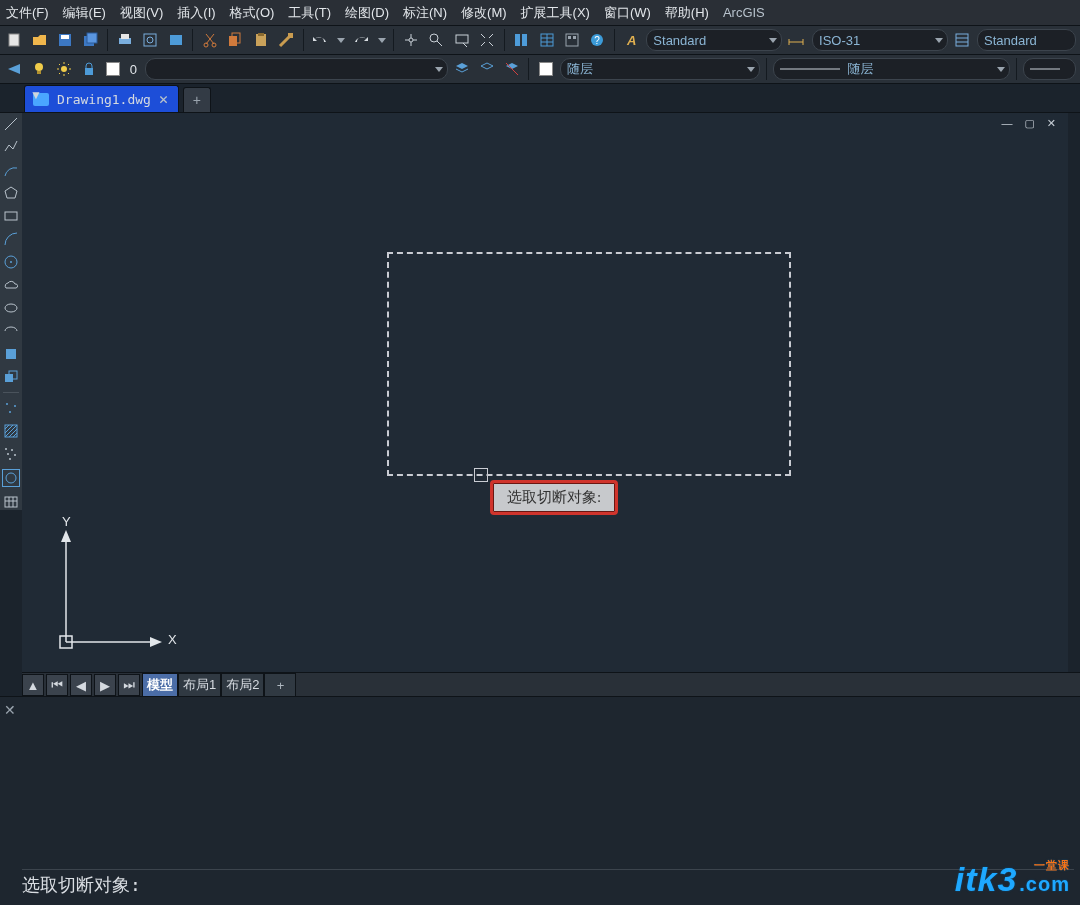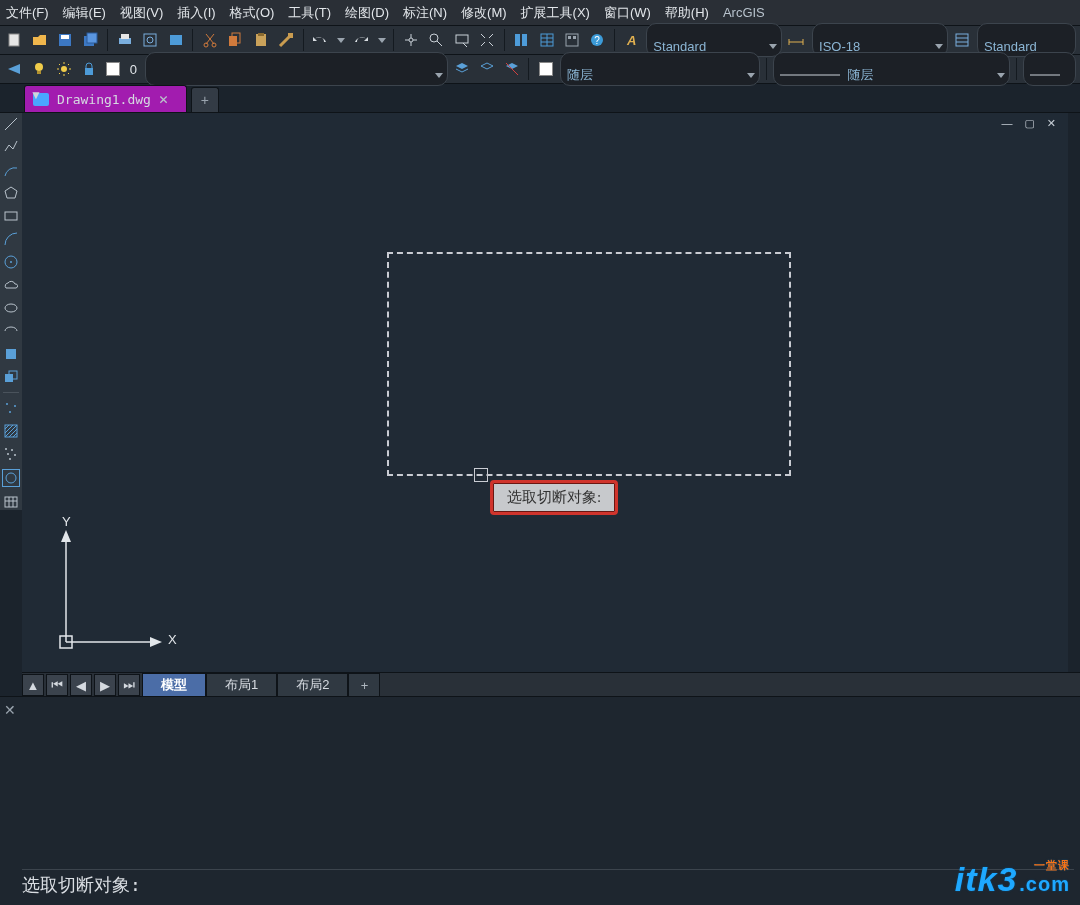--- a/index.html
+++ b/index.html
@@ -8,27 +8,27 @@
   .menubar{height:25px;background:#2a2f36;border-bottom:1px solid #0e1318;
     display:flex;align-items:center;padding:0 6px;gap:14px;}
   .menubar span{color:#e2e6ea;}
   .toolbar{height:28px;background:#293038;border-bottom:1px solid #0e1318;
     display:flex;align-items:center;padding:0 4px;gap:4px;}
   .tb-ico{width:20px;height:20px;border:1px solid transparent;border-radius:2px;
     display:flex;align-items:center;justify-content:center;}
   .tb-sep{width:1px;height:22px;background:#141a20;margin:0 2px;}
   .combo{height:20px;background:#1c2026;border:1px solid #3c444d;border-radius:10px;
     display:flex;align-items:center;justify-content:space-between;
-    padding:12px 4px 0 6px;color:#8bb5d4;}
+    padding:0 4px 0 6px;color:#8bb5d4;}
   .combo .tri{width:0;height:0;border-left:4px solid transparent;
     border-right:4px solid transparent;border-top:5px solid #9aa4ae;}
   .doc-tabs{height:28px;background:#1b232c;display:flex;align-items:flex-end;
     padding-left:24px;gap:4px;border-bottom:1px solid #0e1318;}
-  .doc-tab{height:26px;background:#a21caf;border:1px solid #0e1318;border-bottom:none;
-    display:flex;align-items:center;gap:8px;padding:0 18px 0 8px;border-radius:3px 3px 0 0;
+  .doc-tab{height:26px;background:#1d4ed8;border:1px solid #0e1318;border-bottom:none;
+    display:flex;align-items:center;gap:8px;padding:0 10px 0 8px;border-radius:3px 3px 0 0;
     font-family:"Consolas",monospace;}
   .doc-tab .dwg-ico{width:16px;height:13px;background:#4aa6ff;border-radius:2px;}
   .doc-tab .close{font-size:15px;color:#bac3cb;}
   .add-tab{width:26px;height:24px;background:#333b45;border:1px solid #0e1318;
     border-bottom:none;display:flex;align-items:center;justify-content:center;
     border-radius:3px 3px 0 0;color:#9aa4ae;font-size:14px;}
   .doc-marker{position:absolute;left:30px;top:88px;color:#cfd6dc;font-size:12px;}
   .sidebar{position:absolute;left:0;top:113px;width:22px;background:#303942;
     display:flex;flex-direction:column;align-items:center;padding-top:3px;gap:7px;}
   .side-ico{width:16px;height:16px;display:flex;align-items:center;justify-content:center;}
@@ -42,21 +42,21 @@
     border:1px solid #c9ccd3;background:transparent;}
   .tooltip{position:absolute;left:468px;top:367px;background:#c7c9cc;
     border:3px solid #d0342c;border-radius:4px;padding:5px 14px;color:#333;
     font-size:15px;font-family:"SimSun",serif;
     box-shadow:0 0 0 1px #6a1712 inset;}
   .ucs{position:absolute;left:20px;bottom:10px;color:#e2e6ea;}
   .layout-tabs{position:absolute;left:22px;top:672px;right:0;height:24px;
     background:#293038;display:flex;align-items:center;gap:0;border-top:1px solid #0e1318;}
   .lt-btn{width:20px;height:20px;background:#3b434d;border:1px solid #0e1318;
     display:flex;align-items:center;justify-content:center;margin-right:2px;}
-  .lt-tab{height:22px;border:1px solid #0e1318;padding:0 18px;
+  .lt-tab{height:22px;border:1px solid #0e1318;padding:0 4px;
     display:flex;align-items:center;background:#303942;margin-right:0;}
   .lt-tab.active{background:#4b6da7;color:#fff;font-weight:600;}
   .lt-add{height:22px;width:30px;border:1px solid #0e1318;background:#303942;
     display:flex;align-items:center;justify-content:center;color:#aeb7bf;}
   .cmd-region{position:absolute;left:0;top:696px;right:0;bottom:0;
     background:#1e262f;border-top:1px solid #0e1318;}
   .cmd-close{position:absolute;left:4px;top:5px;color:#9aa4ae;font-size:14px;}
   .cmd-hist{position:absolute;left:22px;top:6px;right:6px;height:150px;
     font-family:"SimSun","Consolas",monospace;font-size:18px;color:#d9dde2;line-height:26px;
     white-space:pre;}
@@ -230,21 +230,21 @@
     <span>Standard</span>
       <div class="tri"></div>
   </div>
   <div class="tb-ico">
       <svg width="20" height="16">
         <path d="M2 10h14" stroke="#e0b050"></path>
         <path d="M2 7v6M16 7v6" stroke="#e0b050"></path>
       </svg>
     </div>
   <div class="combo" style="width:128px">
-    <span>ISO-18</span>
+    <span>ISO-31</span>
       <div class="tri"></div>
   </div>
   <div class="tb-ico">
       <svg width="16" height="16">
         <rect x="2" y="2" width="12" height="12" fill="none" stroke="#7aaede"></rect>
         <path d="M2 6h12M2 10h12" stroke="#7aaede"></path>
       </svg>
     </div>
   <div class="combo" style="width:90px">
     <span>Standard</span>

